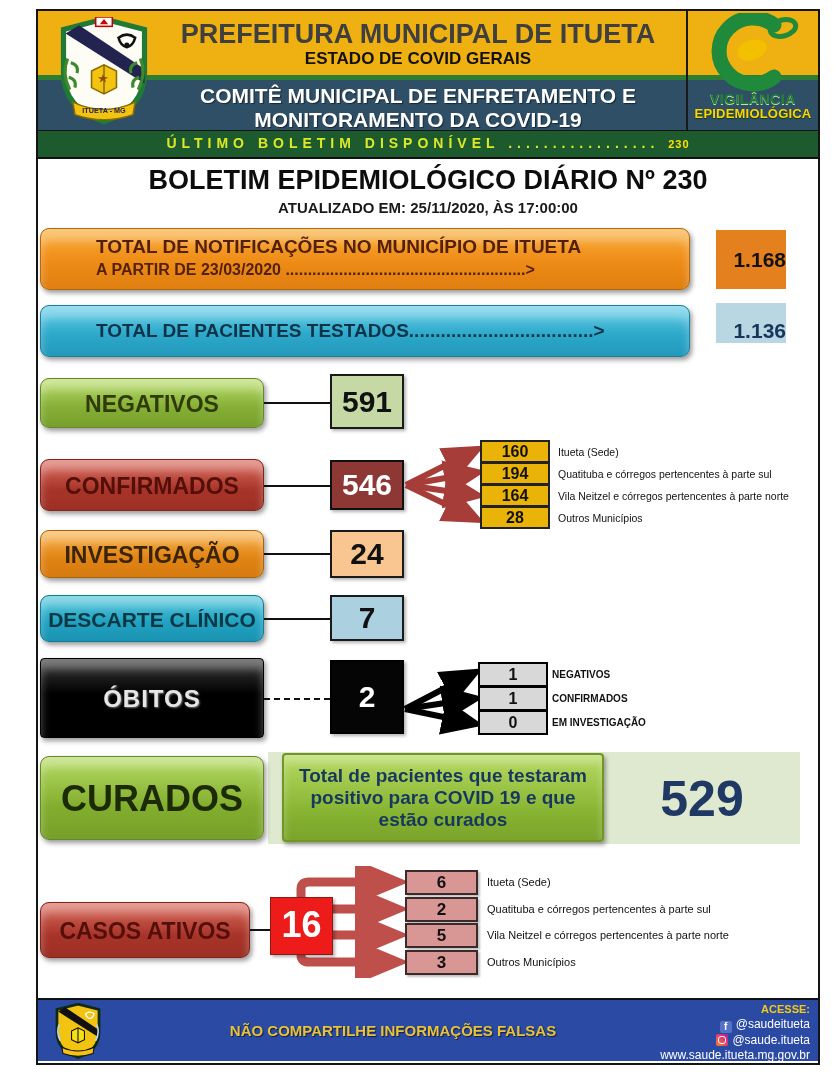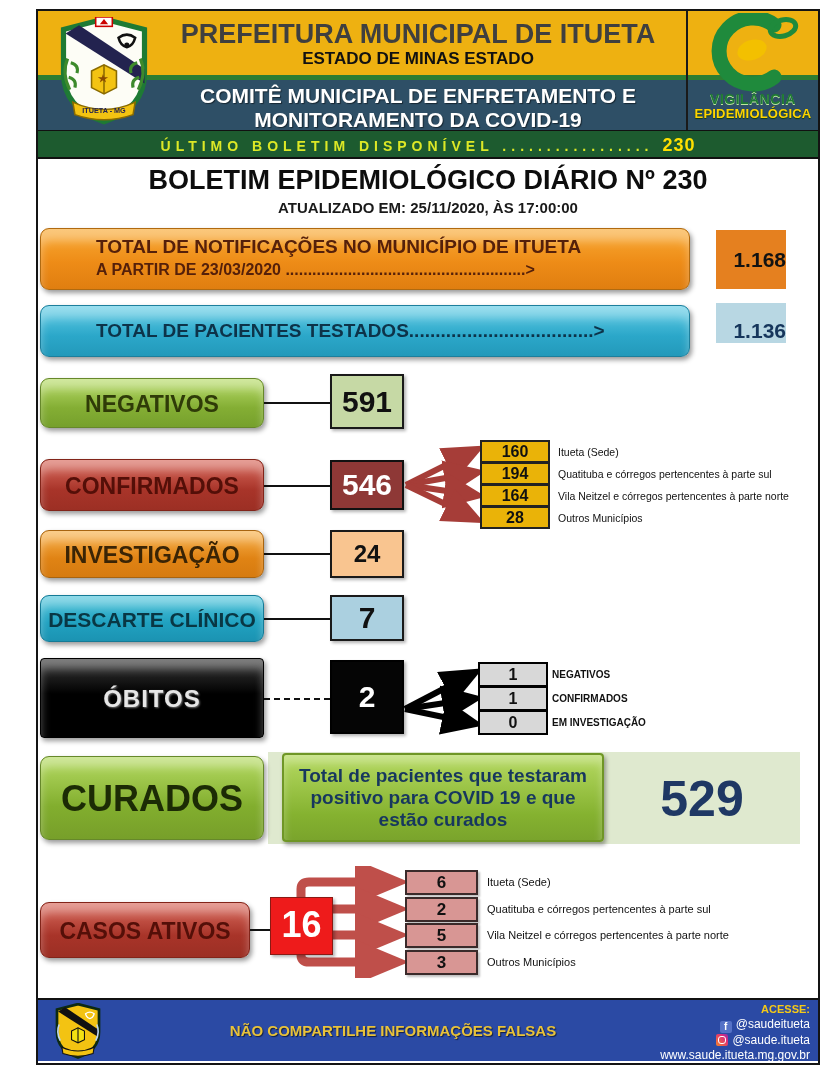--- a/index.html
+++ b/index.html
@@ -9,21 +9,21 @@
   .abs{position:absolute;}
   
   .band-yellow{left:0;top:0;width:100%;height:64px;background:#eeb111;}
   .band-sep{left:0;top:64px;width:100%;height:5px;background:#2d7d32;}
   .band-blue{left:0;top:69px;width:100%;height:50px;background:#2e4f66;}
   .band-green{left:0;top:119px;width:100%;height:29px;background:#1d5b2f;border-top:1px solid #111;border-bottom:2px solid #111;box-sizing:border-box;text-align:center;}
   .muni-title{left:110px;top:8px;width:540px;text-align:center;font-size:27px;font-weight:bold;color:#3f3f3f;}
   .state-title{left:110px;top:38px;width:540px;text-align:center;font-size:17px;font-weight:bold;color:#111;}
   .committee{left:110px;width:540px;text-align:center;font-size:21px;font-weight:bold;color:#fff;text-shadow:1px 1px 1px rgba(0,0,0,.5);}
   .lastbul{display:inline-block;margin-top:4px;font-size:14px;font-weight:bold;letter-spacing:5px;color:#dde826;}
-  .lastbul-num{color:#ffe000;letter-spacing:1px;font-size:18px;text-align:center;}
+  .lastbul-num{color:#ffe000;letter-spacing:1px;font-size:11px;text-align:center;}
   .logo-box{right:0;top:0;width:132px;height:119px;border-left:2px solid #1a1a1a;box-sizing:border-box;}
   .logo-v1{position:absolute;left:0;right:0;top:80px;text-align:center;font-size:14px;font-weight:bold;color:#1f7a34;letter-spacing:.5px;text-shadow:0 1px 0 #bfe6a0;}
   .logo-v2{position:absolute;left:0;right:0;top:95px;text-align:center;font-size:13px;font-weight:bold;color:#ffd400;letter-spacing:.2px;text-shadow:0 1px 1px #0a3a14;}
   
   .main-title{left:0;top:154px;width:100%;text-align:center;font-size:27px;font-weight:bold;color:#0d0d0d;}
   .sub-title{left:0;top:188px;width:100%;text-align:center;font-size:15px;font-weight:bold;color:#1a1a1a;}
   
   .bar{left:2px;width:650px;border-radius:9px;box-shadow:2px 3px 5px rgba(0,0,0,.4), inset 0 12px 10px rgba(255,255,255,.35);box-sizing:border-box;}
   .bar-orange{top:217px;height:62px;background:linear-gradient(#f9ab35,#ee8c17 55%,#e07e10);border:1px solid #b06a10;padding:7px 10px 0 55px;}
   .bar-orange .l1{font-size:19px;font-weight:bold;color:#55200a;}
@@ -42,21 +42,21 @@
   .btn-obit{top:647px;height:80px;background:linear-gradient(#3a3a3a,#000 45%);border:1px solid #000;color:#e6e6e6;font-size:24px;line-height:80px;letter-spacing:1px;text-shadow:1px 1px 2px #777;border-radius:4px;}
   .btn-cur{top:745px;height:84px;background:linear-gradient(#b6db64,#82ae2e 60%,#779f2a);border:1px solid #66882a;color:#1c2b05;font-size:36px;line-height:84px;}
   .btn-caso{top:891px;width:210px;height:56px;background:linear-gradient(#da6c5f,#a83429 60%,#9c2f24);border:1px solid #822419;color:#540f08;font-size:23px;line-height:56px;}
   
   .conn{border-top:2px solid #111;height:0;}
   .conn-dash{border-top:2px dashed #111;height:0;}
   
   .numbox{width:74px;text-align:center;font-weight:bold;border:2px solid #1a1a1a;box-sizing:border-box;box-shadow:2px 2px 3px rgba(0,0,0,.3);}
   .nb-591{left:292px;top:363px;height:55px;background:#c6d9a5;color:#111;font-size:30px;line-height:51px;}
   .nb-546{left:292px;top:449px;height:50px;background:#8e3836;color:#fff;font-size:30px;line-height:46px;border-color:#111;}
-  .nb-24{left:292px;top:519px;height:48px;background:#f9c590;color:#111;font-size:24px;line-height:44px;}
+  .nb-24{left:292px;top:519px;height:48px;background:#f9c590;color:#111;font-size:30px;line-height:44px;}
   .nb-7{left:292px;top:584px;height:46px;background:#abd0e0;color:#111;font-size:30px;line-height:42px;}
   .nb-2{left:292px;top:649px;height:74px;background:#050505;color:#fff;font-size:30px;line-height:70px;border-color:#000;}
   .nb-16{left:232px;top:886px;width:63px;height:58px;background:#ee1b1b;color:#fff;font-size:36px;line-height:54px;border:1px solid #8a1a14;}
   
   .bd-box{position:absolute;width:70px;height:23px;background:#eab308;border:2px solid #222;box-sizing:border-box;text-align:center;font-size:16px;font-weight:bold;color:#111;line-height:19px;}
   .bd-label{position:absolute;font-size:10.5px;color:#111;white-space:nowrap;}
   .ob-box{position:absolute;width:70px;height:25px;background:#d8d8d8;border:2px solid #000;box-sizing:border-box;text-align:center;font-size:16px;font-weight:bold;color:#111;line-height:21px;}
   .ob-label{position:absolute;font-size:10px;color:#111;white-space:nowrap;font-weight:bold;}
   .ca-box{position:absolute;left:367px;width:73px;height:25px;background:#d89694;border:2px solid #3a2a2a;box-sizing:border-box;text-align:center;font-size:17px;font-weight:bold;color:#111;line-height:21px;box-shadow:2px 2px 2px rgba(0,0,0,.25);}
   .ca-label{position:absolute;left:449px;font-size:11px;color:#111;white-space:nowrap;}
@@ -79,21 +79,21 @@
 <body>
 
 <div class="frame">
 <div class="inner">
 
   <div class="abs band-yellow"></div>
   <div class="abs band-sep"></div>
   <div class="abs band-blue"></div>
 
   <div class="abs muni-title">PREFEITURA MUNICIPAL DE ITUETA</div>
-  <div class="abs state-title">ESTADO DE MINAS ESTADO</div>
+  <div class="abs state-title">ESTADO DE COVID GERAIS</div>
   <div class="abs committee" style="top:73px;">COMITÊ MUNICIPAL DE ENFRETAMENTO E</div>
   <div class="abs committee" style="top:97px;">MONITORAMENTO DA COVID-19</div>
 
   <div class="abs" style="left:14px;top:6px;">
     <svg width="104" height="108" viewBox="0 0 100 104">
       <path d="M50,2 L89,12 V54 C89,80 71,94 50,101 C29,94 11,80 11,54 V12 Z" fill="#fdfdf6" stroke="#1e7a34" stroke-width="5"></path>
       <rect x="42" y="0" width="16" height="9" fill="#fff" stroke="#c00" stroke-width="1.5"></rect>
       <path d="M50,2 L46,7 H54 Z" fill="#c00"></path>
       <polygon points="13,16 26,8 89,50 89,64" fill="#23234f"></polygon>
       <path d="M64,20 q8,-6 16,0 q-2,8 -8,9 q-6,-1 -8,-9 Z" fill="none" stroke="#111" stroke-width="2.5"></path>

